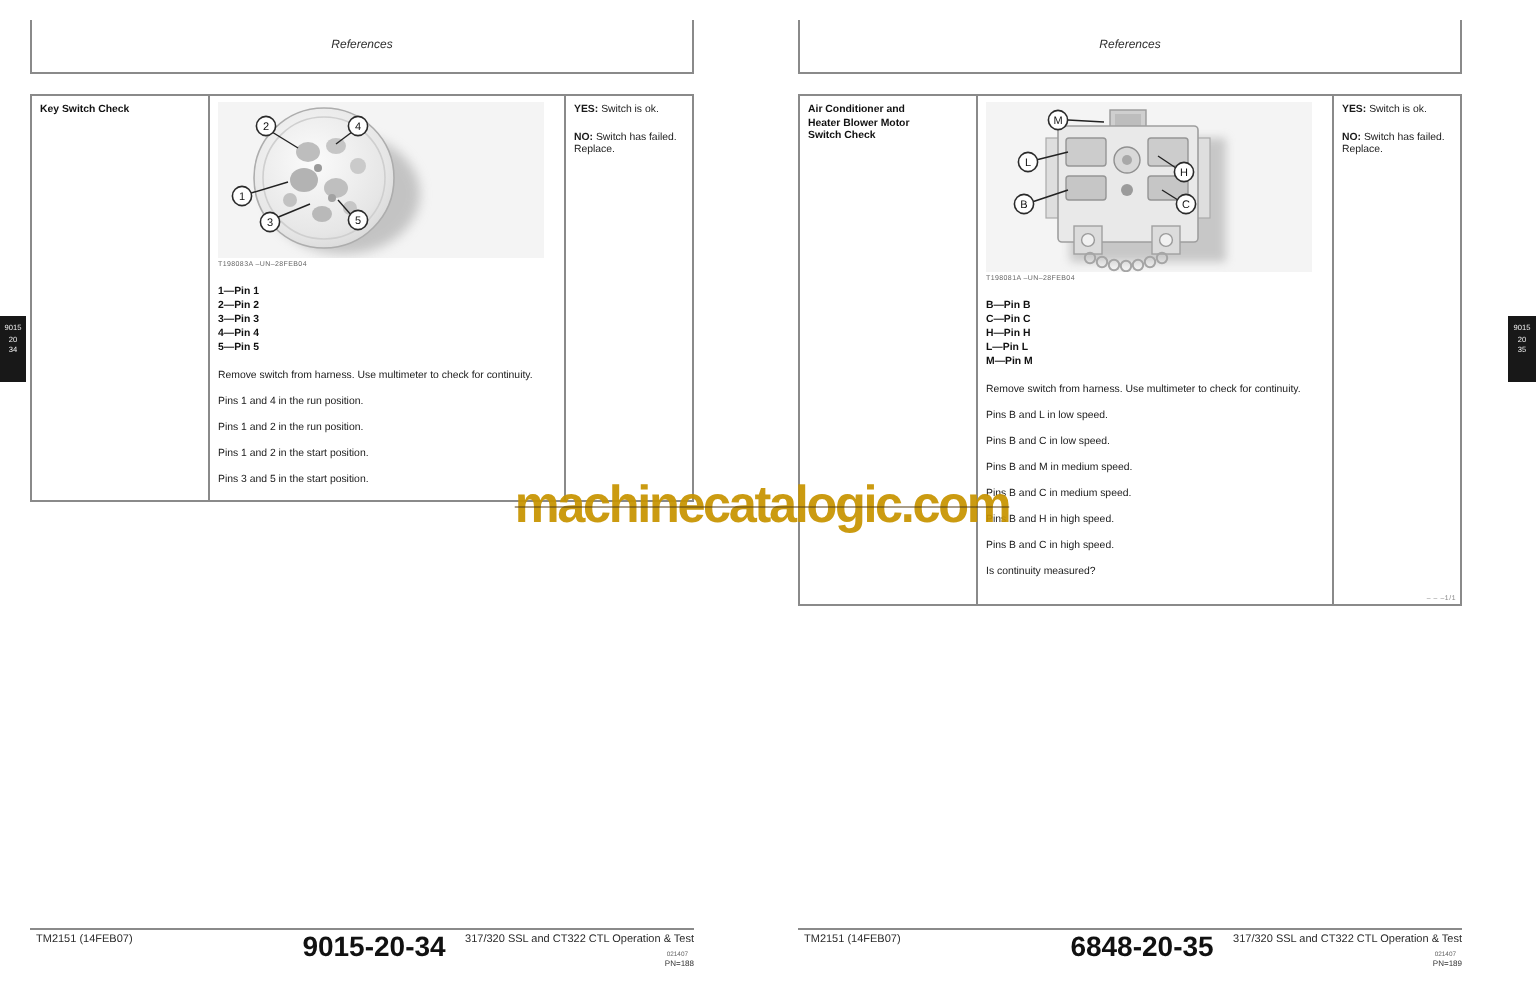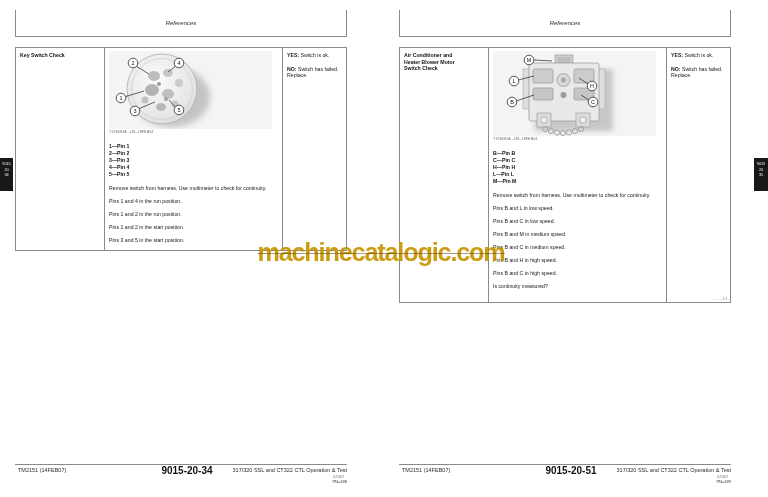--- a/index.html
+++ b/index.html
@@ -26,21 +26,21 @@
   .legend{margin-top:9px;font-weight:bold;font-size:5.2px;line-height:7px;color:#111;}
   .para{margin-top:7px;font-size:5.2px;line-height:6px;width:168px;}
   .col3{position:absolute;left:267px;top:0;width:65px;padding:4px 3px 0 4px;box-sizing:border-box;
         font-size:5.2px;line-height:6.5px;}
   .res{margin:0 0 7px 0;}
   .b{font-weight:bold;}
   .cont{position:absolute;right:2px;bottom:1px;font-size:3.4px;color:#888;letter-spacing:.3px;}
 
   .footline{position:absolute;left:15px;top:464px;width:332px;border-top:1px solid #8a8a8a;}
   .f-man{position:absolute;left:18px;top:467px;font-size:5.5px;color:#2a2a2a;}
-  .f-num{position:absolute;left:187px;top:464.5px;transform:translateX(-50%);font-weight:bold;font-size:10px;color:#111;}
+  .f-num{position:absolute;left:187px;top:464.5px;transform:translateX(-50%);font-weight:bold;font-size:14px;color:#111;}
   .f-book{position:absolute;right:37px;top:467px;font-size:5.5px;color:#2a2a2a;}
   .f-code{position:absolute;right:40px;top:474.5px;font-size:3.2px;color:#666;}
   .f-pn{position:absolute;right:37px;top:478.5px;font-size:4px;color:#333;}
 
   .tab{position:absolute;background:#181818;color:#f2f2f2;font-size:3.8px;line-height:5.5px;
        text-align:center;padding-top:4px;box-sizing:border-box;z-index:3;}
   .tabL{left:0;top:158px;width:13px;height:33px;}
   .tabR{left:754px;top:158px;width:14px;height:33px;}
 
   .wm{position:absolute;left:381px;top:237px;transform:translateX(-50%) scaleX(.97);
@@ -245,21 +245,21 @@
       <div class="col3">
         <div class="res"><span class="b">YES:</span> <span>Switch is ok.</span></div>
         <div class="res"><span class="b">NO:</span> <span>Switch has failed. Replace.</span></div>
       </div>
 
       <div class="cont">– – –1/1</div>
     </div>
 
     <div class="footline"></div>
     <div class="f-man">TM2151 (14FEB07)</div>
-    <div class="f-num">9015-20-51</div>
+    <div class="f-num">6848-20-35</div>
     <div class="f-book">317/320 SSL and CT322 CTL Operation &amp; Test</div>
     <div class="f-code">021407</div>
     <div class="f-pn">PN=189</div>
   </div>
 
   <div class="tab tabL">
     <div>9015</div>
     <div>20</div>
     <div>34</div>
   </div>

